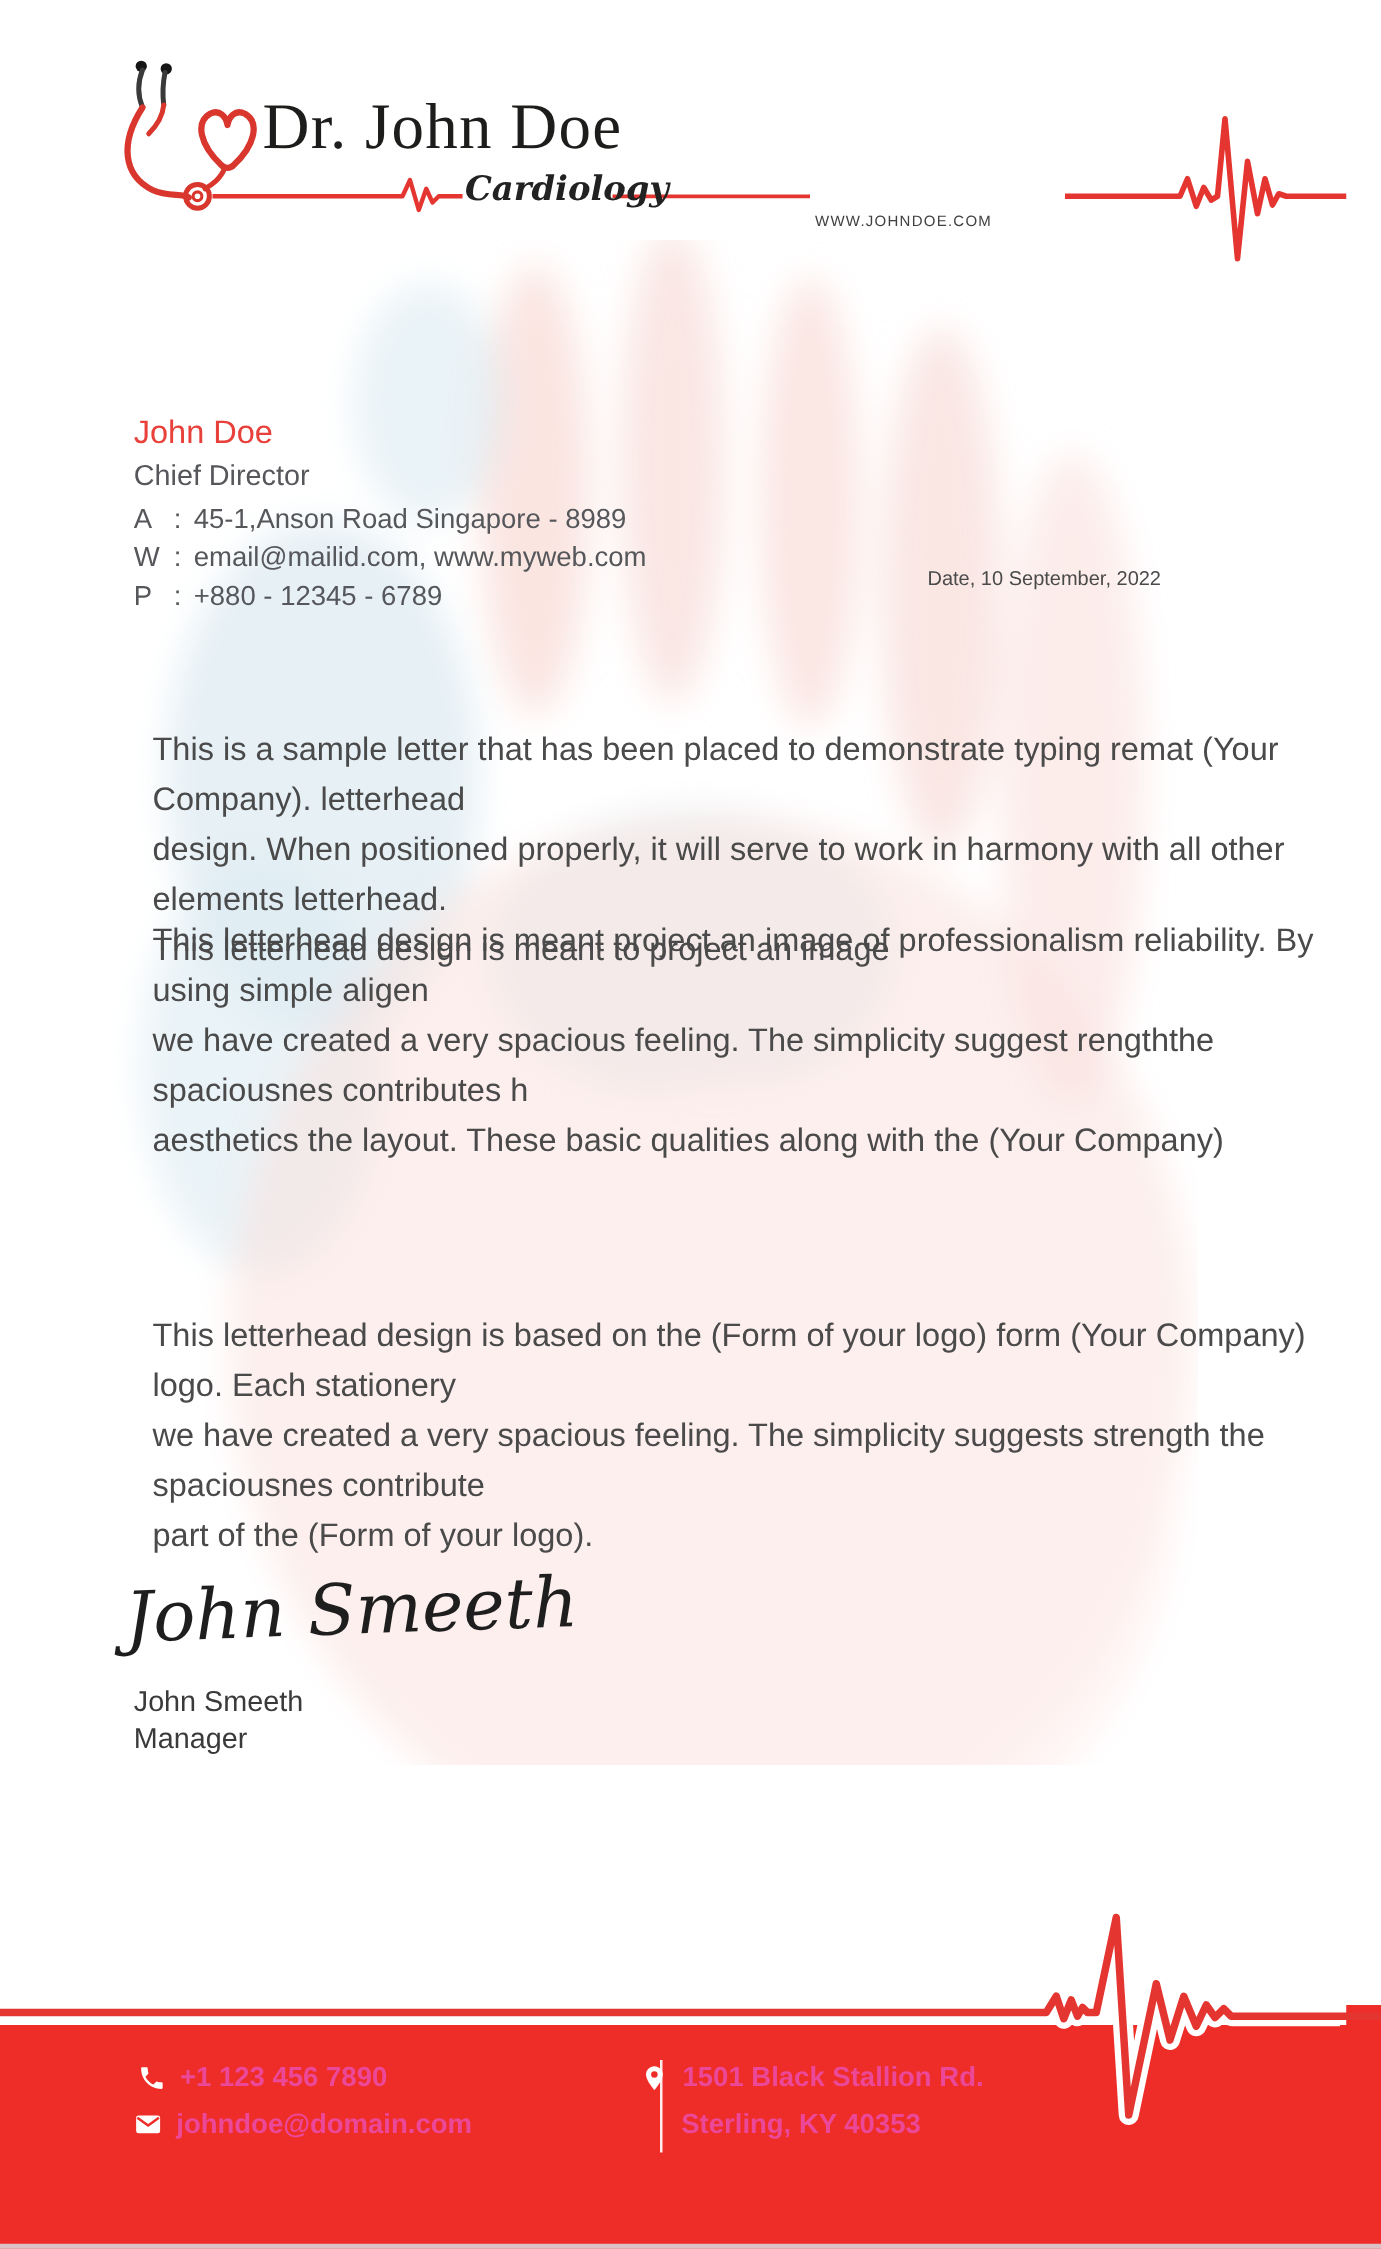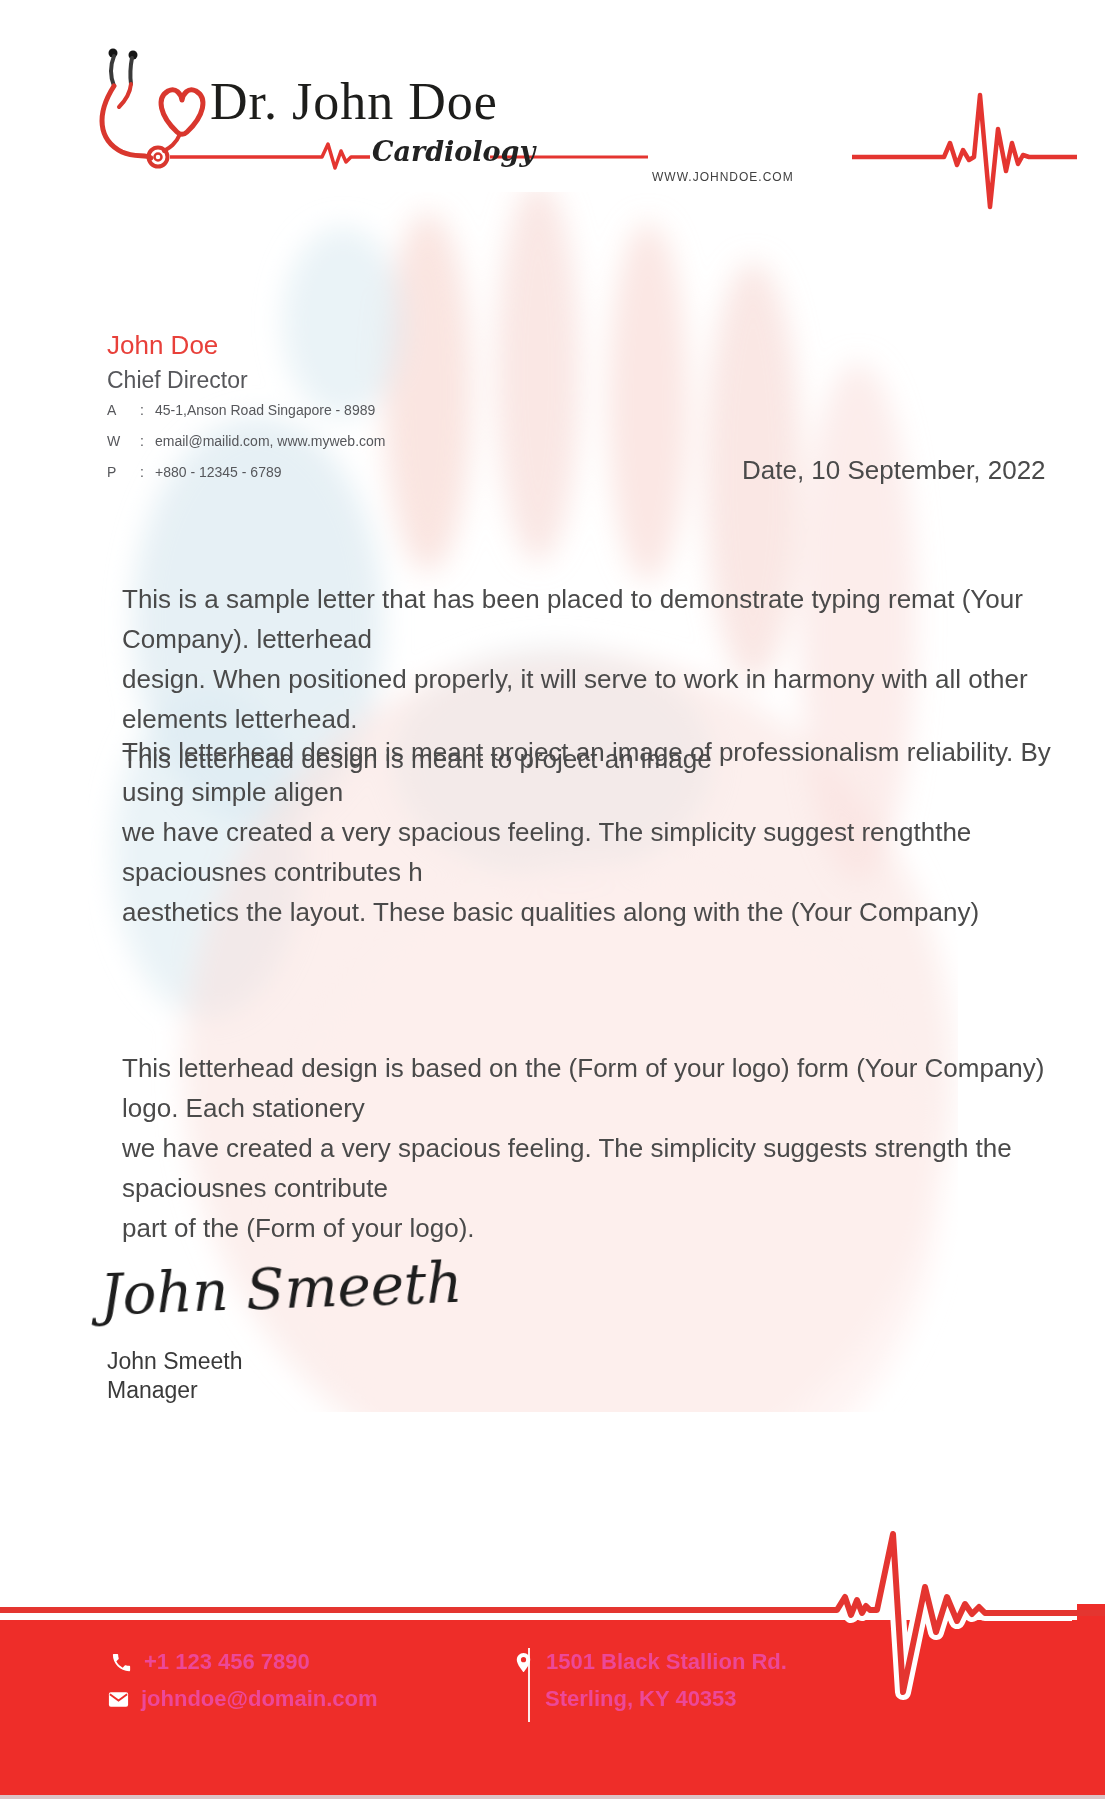--- a/index.html
+++ b/index.html
@@ -28,25 +28,25 @@
   .website{
     position:absolute;left:652px;top:146px;
     font-size:12px;letter-spacing:1px;color:#404040;white-space:nowrap;margin-top:24px;
   }
   
   .watermark{position:absolute;left:88px;top:192px;width:870px;height:1220px;pointer-events:none;}
   
   .sender{position:absolute;left:107px;top:330px;width:560px;color:#56575b;}
   .sender .s-name{position:absolute;left:0;top:0;font-size:26px;color:#e8403a;white-space:nowrap;}
   .sender .s-role{position:absolute;left:0;top:37px;font-size:23px;white-space:nowrap;}
-  .c-line{position:absolute;left:0;font-size:14px;white-space:nowrap;}
+  .c-line{position:absolute;left:0;font-size:22px;white-space:nowrap;}
   .c-line .lbl{display:inline-block;width:22px;}
   .c-line .sep{display:inline-block;width:26px;text-align:center;}
   .c-row-a{top:72px;}  .c-row-w{top:103px;}  .c-row-p{top:134px;}
-  .date-line{position:absolute;left:742px;top:455px;font-size:26px;color:#4a4a4a;white-space:nowrap;}
+  .date-line{position:absolute;left:742px;top:455px;font-size:16px;color:#4a4a4a;white-space:nowrap;}
   
   .para{
     position:absolute;left:106px;width:985px;
     font-size:26px;line-height:40px;color:#4a4a4a;
     white-space:pre-line;margin:16px;
   }
   .p1{top:563px;} .p2{top:716px;} .p3{top:874px;} .p4{top:1032px;}
   
   .sig-script{
     position:absolute;left:100px;top:1256px;

